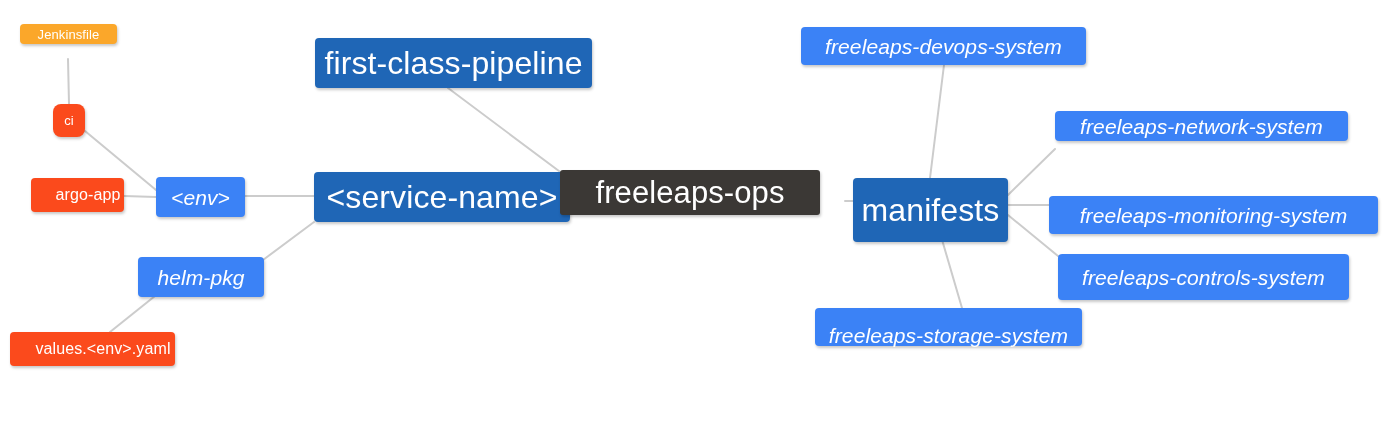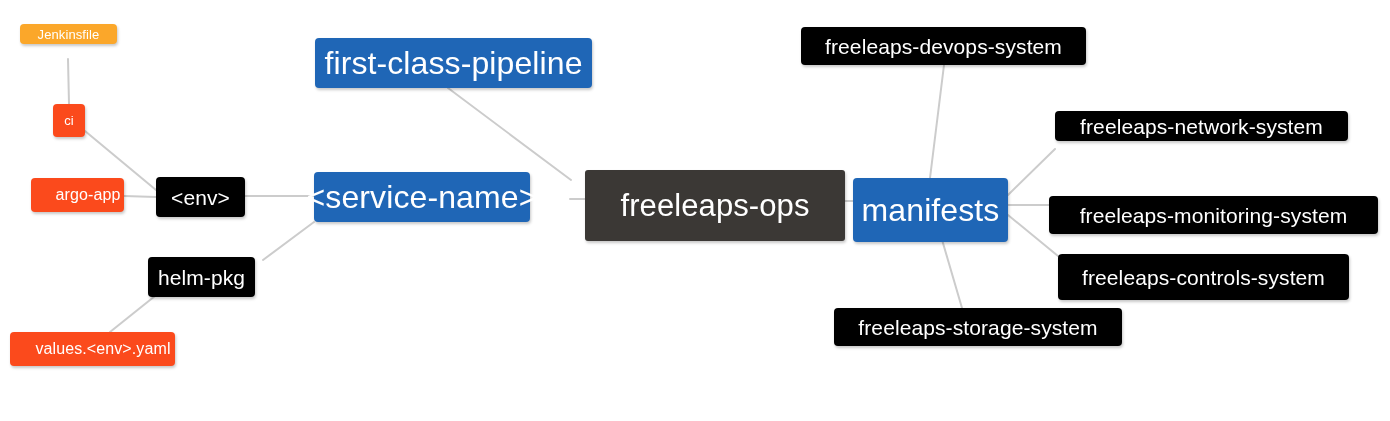--- a/index.html
+++ b/index.html
@@ -40,21 +40,22 @@
   }
   .node-root {
     background: #3b3835;
     font-size: 31px;
     border-radius: 3px;
   }
   .node-blue {
     background: #1f66b6;
   }
   .node-green {
-    background: #000000;
+    background: #3b82f6;
+    font-style: italic;
   }
   .node-orange {
     background: #fba72a;
   }
   .node-red {
     background: #fb4a1c;
   }
   .size-xl { font-size: 31px; }
   .size-lg { font-size: 32px; }
   .size-md { font-size: 21px; }
@@ -78,56 +79,56 @@
       <line x1="930" y1="178" x2="944" y2="65" stroke="#cccccc" stroke-width="2" stroke-linecap="round"></line>
       <line x1="1008" y1="195" x2="1055" y2="149" stroke="#cccccc" stroke-width="2" stroke-linecap="round"></line>
       <line x1="1008" y1="205" x2="1049" y2="205" stroke="#cccccc" stroke-width="2" stroke-linecap="round"></line>
       <line x1="1008" y1="215" x2="1058" y2="256" stroke="#cccccc" stroke-width="2" stroke-linecap="round"></line>
       <line x1="938" y1="226" x2="962" y2="308" stroke="#cccccc" stroke-width="2" stroke-linecap="round"></line>
     </svg>
   <div id="node-layer">
       <div class="node node-orange size-xs" style="left: 20px; top: 24px; width: 97px; height: 20px;">
         <span>Jenkinsfile</span>
       </div>
-      <div class="node node-red size-xs" style="left: 53px; top: 104px; width: 32px; height: 33px;">
+      <div class="node node-red size-xs" style="left: 53px; top: 104px; width: 32px; height: 33px; border-radius: 8px;">
         <span>ci</span>
       </div>
       <div class="node node-red size-sm" style="left: 31px; top: 178px; width: 93px; height: 34px;">
         <span>argo-app</span>
       </div>
       <div class="node node-green size-md" style="left: 156px; top: 177px; width: 89px; height: 40px;">
         <span>&lt;env&gt;</span>
       </div>
-      <div class="node node-green size-md" style="left: 148px; top: 257px; width: 107px; height: 40px;">
+      <div class="node node-green size-md" style="left: 138px; top: 257px; width: 126px; height: 40px;">
         <span>helm-pkg</span>
       </div>
       <div class="node node-red size-sm" style="left: 10px; top: 332px; width: 165px; height: 34px;">
         <span>values.&lt;env&gt;.yaml</span>
       </div>
       <div class="node node-blue size-lg" style="left: 315px; top: 38px; width: 277px; height: 50px;">
         <span>first-class-pipeline</span>
       </div>
-      <div class="node node-blue size-lg" style="left: 314px; top: 172px; width: 216px; height: 50px;">
+      <div class="node node-blue size-lg" style="left: 314px; top: 172px; width: 256px; height: 50px;">
         <span>&lt;service-name&gt;</span>
       </div>
-      <div class="node node-root size-xl" style="left: 585px; top: 170px; width: 260px; height: 71px; text-align: center;">
+      <div class="node node-root size-xl" style="left: 560px; top: 170px; width: 260px; height: 45px; text-align: center;">
         <span>freeleaps-ops</span>
       </div>
       <div class="node node-blue size-lg" style="left: 853px; top: 178px; width: 155px; height: 64px;">
         <span>manifests</span>
       </div>
       <div class="node node-green size-md" style="left: 801px; top: 27px; width: 285px; height: 38px;">
         <span>freeleaps-devops-system</span>
       </div>
       <div class="node node-green size-md" style="left: 1055px; top: 111px; width: 293px; height: 30px;">
         <span>freeleaps-network-system</span>
       </div>
       <div class="node node-green size-md" style="left: 1049px; top: 196px; width: 329px; height: 38px;">
         <span>freeleaps-monitoring-system</span>
       </div>
       <div class="node node-green size-md" style="left: 1058px; top: 254px; width: 291px; height: 46px;">
         <span>freeleaps-controls-system</span>
       </div>
-      <div class="node node-green size-md" style="left: 834px; top: 308px; width: 288px; height: 38px;">
+      <div class="node node-green size-md" style="left: 815px; top: 308px; width: 267px; height: 38px; align-items: flex-end;">
         <span>freeleaps-storage-system</span>
       </div>
     </div>
 </div>
 
 </body></html>

